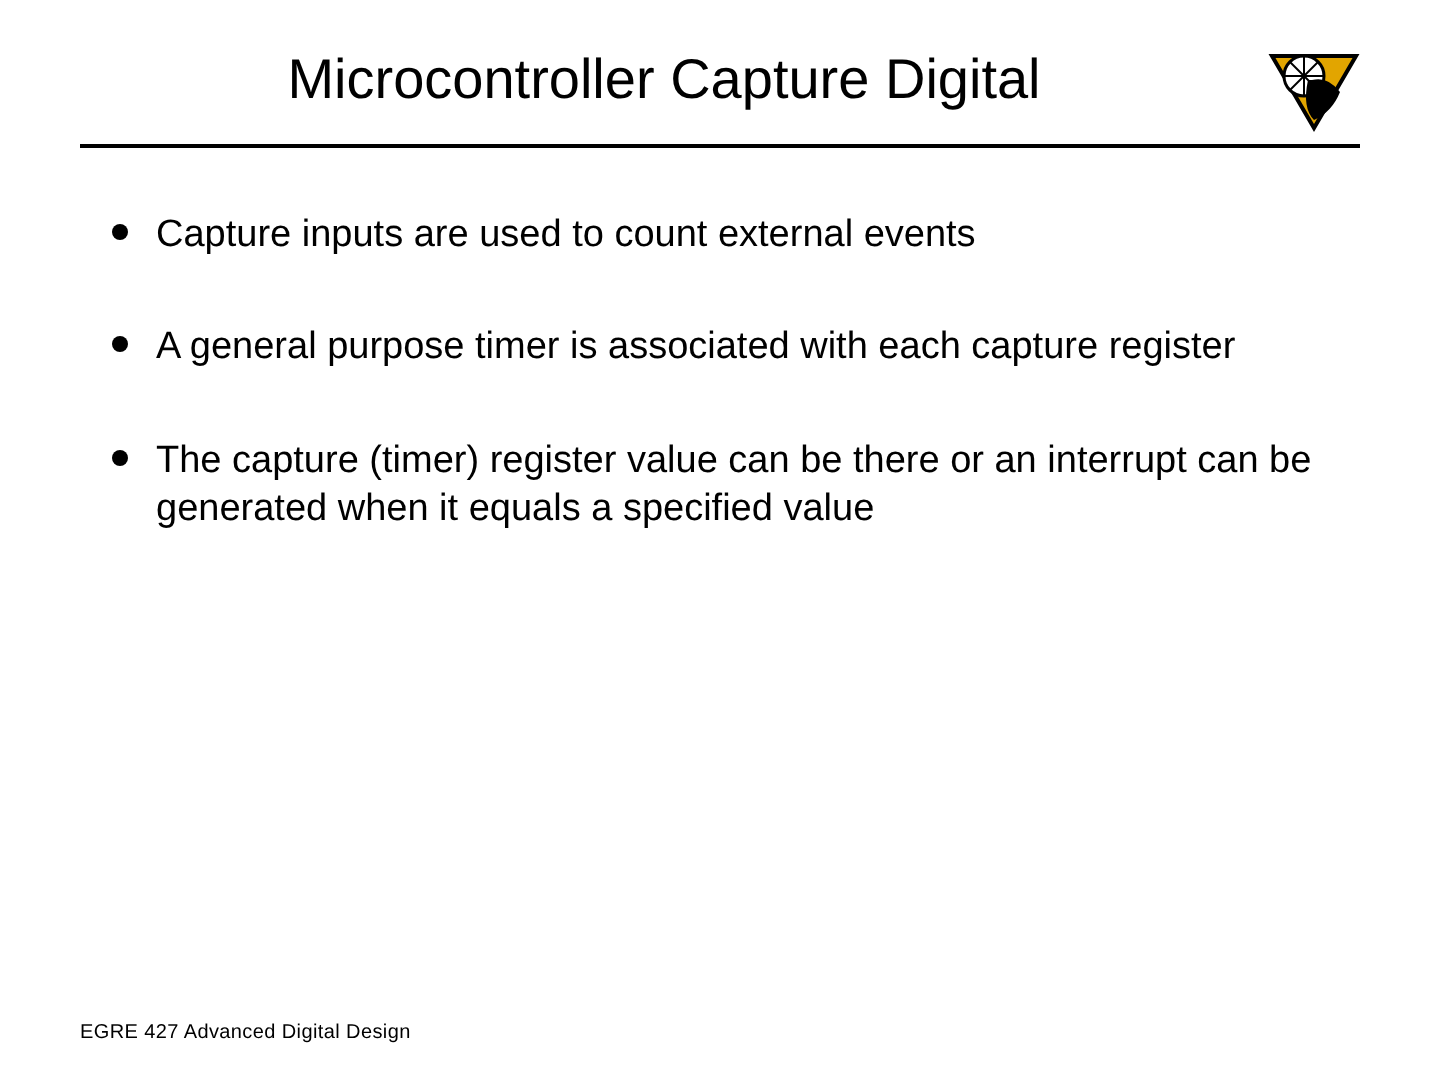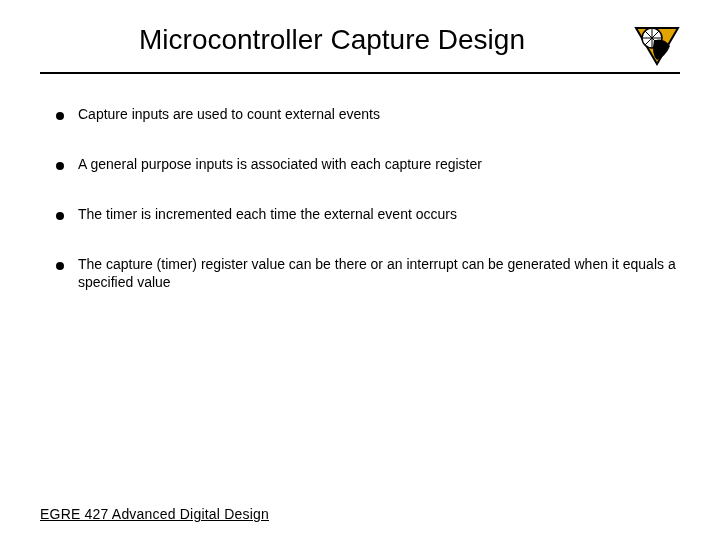--- a/index.html
+++ b/index.html
@@ -3,30 +3,30 @@
 <meta charset="utf-8">
 <style>
   * { box-sizing: border-box; margin: 0; padding: 0; }
   html, body { width: 720px; height: 540px; background: #fff; font-family: Arial, Helvetica, sans-serif; color: #000; }
   .slide { position: relative; width: 720px; height: 540px; padding: 20px 40px 0 40px; }
   .header-row { display: flex; align-items: flex-start; justify-content: space-between; gap: 10px; }
   .title { font-size: 28px; font-weight: 400; text-align: center; flex: 1; margin-top: 4px; }
   .logo { width: 46px; height: 46px; flex-shrink: 0; }
   .rule { border: none; border-top: 2px solid #000; margin-top: 6px; margin-bottom: 18px; }
   .bullets { list-style: none; padding-left: 16px; }
-  .bullets li { position: relative; padding-left: 22px; margin-bottom: 18px; font-size: 14px; line-height: 1.28; margin-top: 32px; }
+  .bullets li { position: relative; padding-left: 22px; margin-bottom: 18px; font-size: 19px; line-height: 1.28; margin-top: 32px; }
   .bullets li::before { content: ""; position: absolute; left: 0; top: 6px; width: 8px; height: 8px; border-radius: 50%; background: #000; }
-  .footer { position: absolute; left: 40px; bottom: 18px; font-size: 14px; letter-spacing: 0.2px; text-decoration: underline; }
+  .footer { position: absolute; left: 40px; bottom: 18px; font-size: 10px; letter-spacing: 0.2px; }
 </style>
 </head>
 <body>
 
 <div class="slide">
   <div class="header-row">
-    <h1 class="title">Microcontroller Capture Design</h1>
+    <h1 class="title">Microcontroller Capture Digital</h1>
     <span class="logo">
       <svg viewBox="0 0 46 46" width="46" height="46">
         <polygon points="2,8 44,8 23,44" fill="#E2A500" stroke="#000" stroke-width="2"></polygon>
         <circle cx="18" cy="18" r="10" fill="#fff" stroke="#000" stroke-width="1.5"></circle>
         <g stroke="#000" stroke-width="1">
           <line x1="18" y1="18" x2="18" y2="8"></line>
           <line x1="18" y1="18" x2="25" y2="11"></line>
           <line x1="18" y1="18" x2="28" y2="18"></line>
           <line x1="18" y1="18" x2="25" y2="25"></line>
           <line x1="18" y1="18" x2="18" y2="28"></line>
@@ -36,19 +36,18 @@
         </g>
         <path d="M22 20 q8 -2 14 6 q-4 10 -13 14 q-6 -6 -3 -20" fill="#000"></path>
       </svg>
     </span>
   </div>
 
   <hr class="rule">
 
   <ul class="bullets">
     <li>Capture inputs are used to count external events</li>
-    <li>A general purpose inputs is associated with each capture register</li>
-    <li>The timer is incremented each time the external event occurs</li>
+    <li>A general purpose timer is associated with each capture register</li>
     <li>The capture (timer) register value can be there or an interrupt can be generated when it equals a specified value</li>
   </ul>
 
   <div class="footer">EGRE 427 Advanced Digital Design</div>
 </div>
 
 </body></html>

